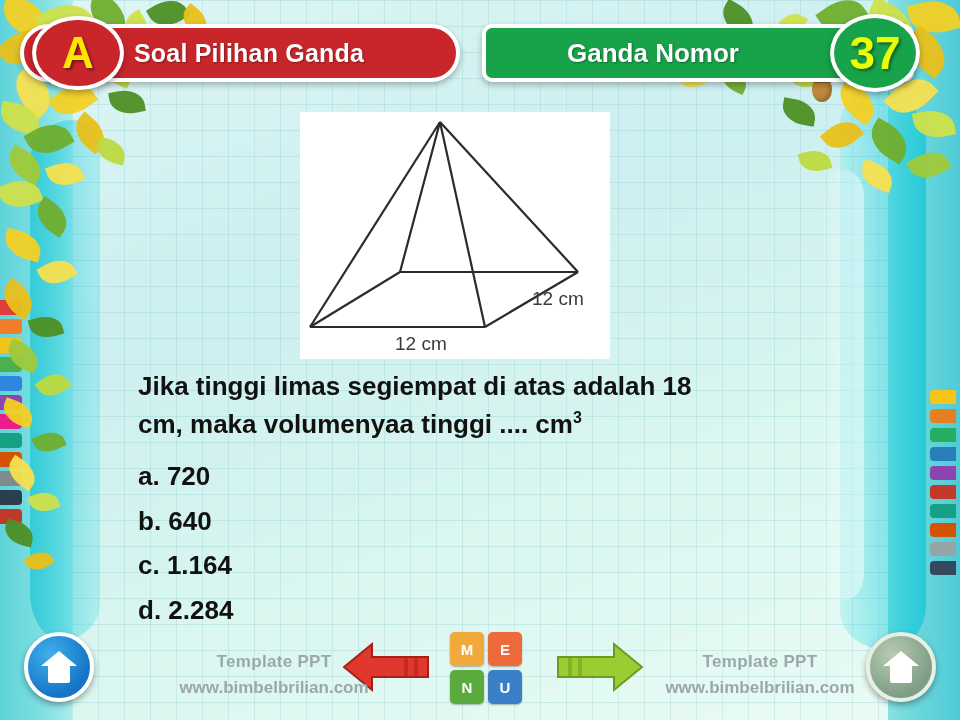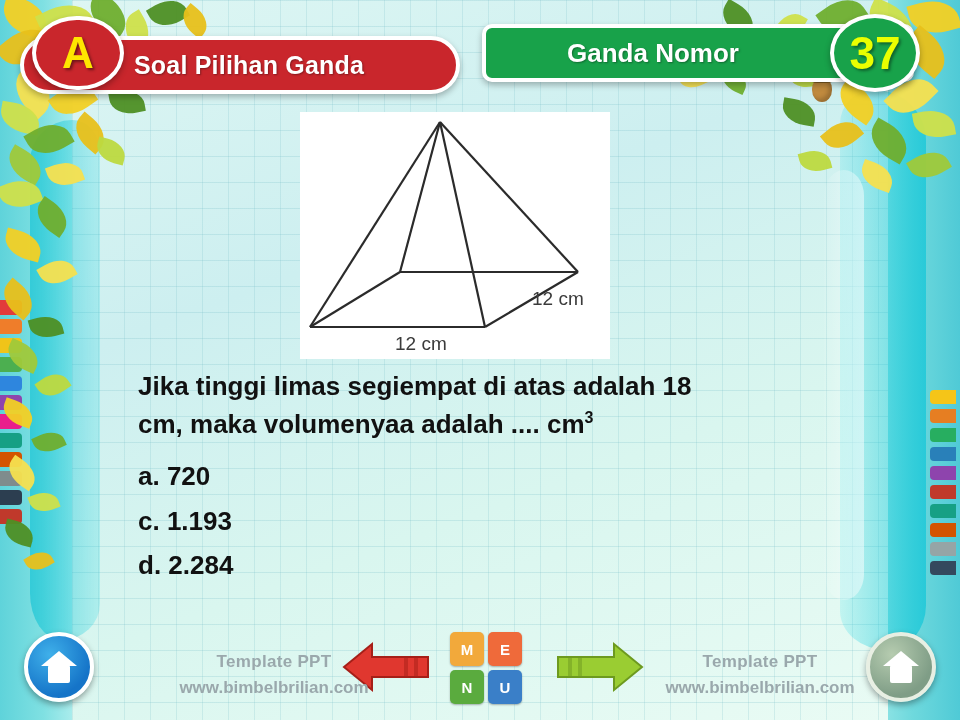--- a/index.html
+++ b/index.html
@@ -77,21 +77,21 @@
     border-radius: 45% 45% 50% 50%;
     box-shadow: inset -3px -3px 4px rgba(0,0,0,0.2);
   }
   .acorn:after {
     content: ""; position: absolute; left: -2px; top: -5px;
     width: 24px; height: 10px; background: #7c5a22; border-radius: 50% 50% 30% 30%;
   }
 
   
   .hdr-left {
-    position: absolute; left: 20px; top: 36px; width: 440px; height: 58px;
+    position: absolute; left: 20px; top: 24px; width: 440px; height: 58px;
     background: #c9262c;
     border: 4px solid #ffffff;
     border-radius: 30px;
     box-shadow: 0 3px 6px rgba(0,0,0,0.28);
     display: flex; align-items: center;
   }
   .hdr-left-label {
     color: #ffffff; font-size: 25px; font-weight: bold;
     margin-left: 110px; letter-spacing: 0.2px;
     text-shadow: 1px 1px 2px rgba(0,0,0,0.35);
@@ -335,26 +335,27 @@
         <line x1="140" y1="10" x2="100" y2="160"></line>
         <line x1="140" y1="10" x2="185" y2="215"></line>
       </g>
       <text x="95" y="238" font-family="Liberation Sans, sans-serif" font-size="19" fill="#3b3b3b">12 cm</text>
       <text x="232" y="193" font-family="Liberation Sans, sans-serif" font-size="19" fill="#3b3b3b">12 cm</text>
     </svg>
   </div>
 
   <div class="qtext">
     <span>Jika tinggi limas segiempat di atas adalah 18</span><br>
-    <span>cm, maka volumenyaa adalah .... cm</span><sup>3</sup>
+    <span>cm, maka volumenyaa tinggi .... cm</span><sup>3</sup>
   </div>
 
   <div class="options">
     <div>a. 720</div>
-    <div>c. 1.193</div>
+    <div>b. 640</div>
+    <div>c. 1.164</div>
     <div>d. 2.284</div>
   </div>
 
   <div class="home-btn left">
     <div class="home-glyph"></div>
   </div>
   <div class="home-btn right">
     <div class="home-glyph"></div>
   </div>
 

